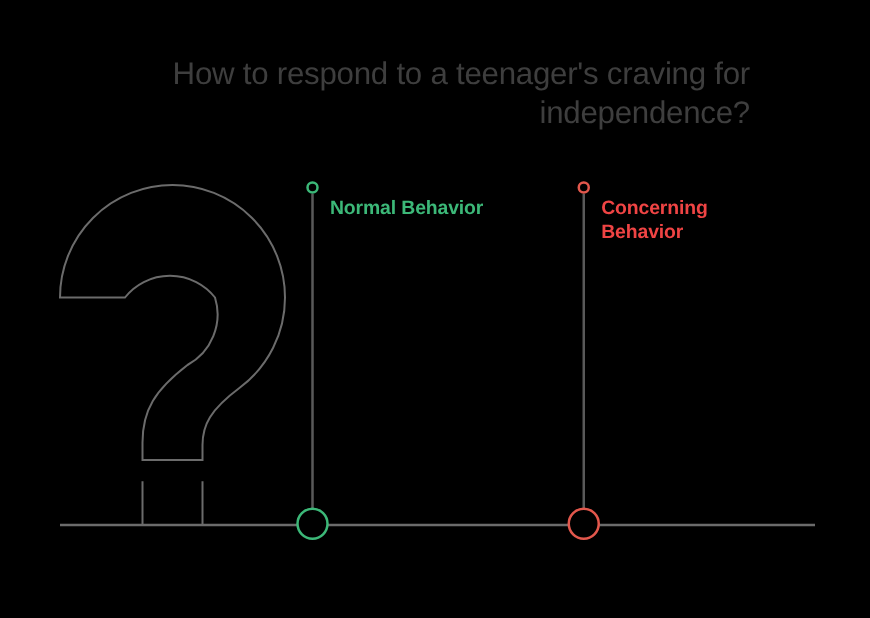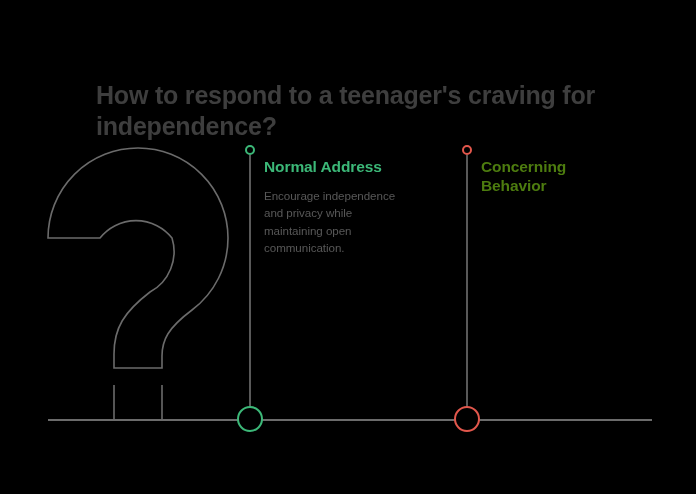--- a/index.html
+++ b/index.html
@@ -15,27 +15,26 @@
     overflow: hidden;
     font-family: "Liberation Sans", sans-serif;
   }
 
   
   .title {
     position: absolute;
     left: 96px;
     top: 44px;
     width: 504px;
-    text-align: left;
+    text-align: right;
     color: #3e3e3e;
     font-size: 25px;
-    font-weight: bold;
+    font-weight: normal;
     line-height: 31px;
     letter-spacing: -0.2px;
-    margin-top: 36px;
   }
 
   
   .qmark {
     position: absolute;
     left: 40px;
     top: 132px;
     width: 210px;
     height: 292px;
     pointer-events: none;
@@ -134,27 +133,26 @@
     <path d="M 74 253 L 74 288 L 122 288 L 122 253" fill="none" stroke="#6b6b6b" stroke-width="1.6" stroke-linejoin="miter"></path>
   </svg>
 
   <div class="baseline"></div>
 
   <div class="milestone" style="left:250px; color:#3cb878;">
     <div class="connector"></div>
     <div class="dot-top"></div>
     <div class="dot-bottom"></div>
     <div class="block">
-      <div class="block-heading" style="color:#3cb878;">Normal Address</div>
-      <div class="block-body">Encourage independence and privacy while maintaining open communication.</div>
+      <div class="block-heading" style="color:#3cb878;">Normal Behavior</div>
     </div>
   </div>
 
   <div class="milestone" style="left:467px; color:#e2574c;">
     <div class="connector"></div>
     <div class="dot-top"></div>
     <div class="dot-bottom"></div>
     <div class="block">
-      <div class="block-heading" style="color:#4d7c0f;">Concerning Behavior</div>
+      <div class="block-heading" style="color:#ef4444;">Concerning Behavior</div>
     </div>
   </div>
 
 </div>
 
 </body></html>

